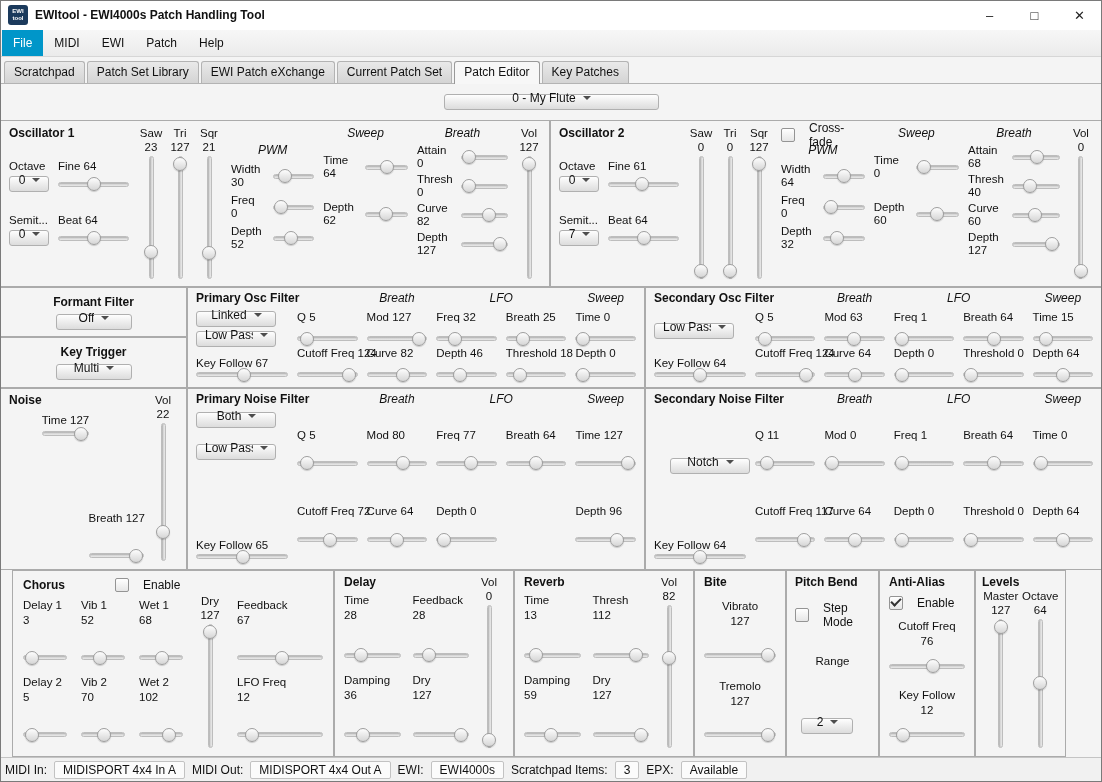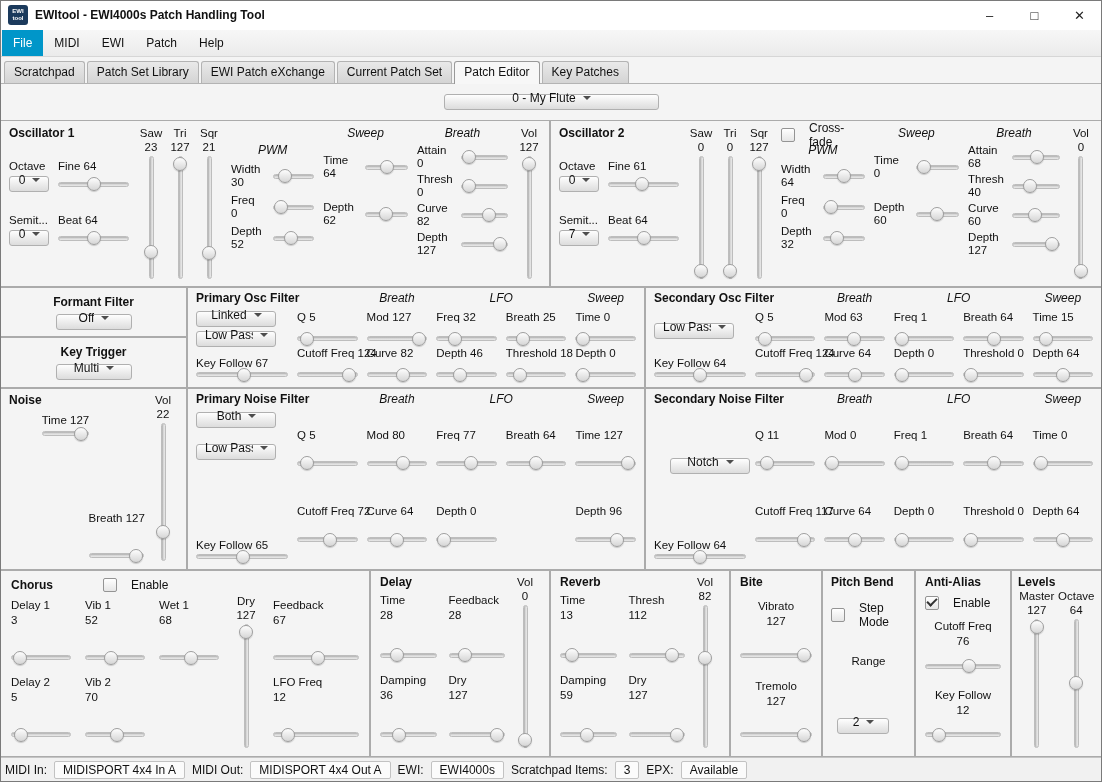--- a/index.html
+++ b/index.html
@@ -32,21 +32,21 @@
   .content{flex:1;display:flex;flex-direction:column;min-height:0;}
   .row{display:flex;flex:0 0 auto;}
   .rowA{height:167px;}
   .rowBC{height:283px;}
   .rowD{height:187px;}
   .panel{background:#f4f4f4;border:1px solid #ababab;overflow:hidden;}
   #osc1{width:550px;} #osc2{width:552px;}
   .leftcol{width:187px;display:flex;flex-direction:column;}
   #formant{height:50px;} #keytrigger{height:51px;} #noise{height:182px;}
   .filters{width:915px;display:grid;grid-template-columns:458px 457px;grid-template-rows:101px 182px;}
-  #chorus{width:370px;} #delay{width:180px;} #reverb{width:180px;}
+  #chorus{width:322px;margin-left:12px;} #delay{width:180px;} #reverb{width:180px;}
   #bite{width:92px;} #pitchbend{width:93px;} #antialias{width:96px;} #levels{width:91px;}
 
   .panel-title{font-weight:bold;font-size:12px;white-space:nowrap;}
   .col-header{font-style:italic;text-align:center;font-size:12px;height:15px;flex:0 0 auto;white-space:nowrap;}
 
   
   .htrack{position:relative;height:5px;background:linear-gradient(#c9c9c9,#e9e9e9);border:1px solid #bdbdbd;border-radius:3px;box-shadow:inset 0 1px 1px rgba(0,0,0,.10);}
   .htrack .thumb{position:absolute;top:50%;margin-top:-7px;width:14px;height:14px;border-radius:50%;background:linear-gradient(#fdfdfd,#d6d6d6);border:1px solid #9e9e9e;box-shadow:0 1px 1px rgba(0,0,0,.18);}
   .vtrack{position:relative;width:5px;background:linear-gradient(90deg,#c9c9c9,#e9e9e9);border:1px solid #bdbdbd;border-radius:3px;box-shadow:inset 1px 0 1px rgba(0,0,0,.10);}
   .vtrack .thumb{position:absolute;left:50%;margin-left:-7px;width:14px;height:14px;border-radius:50%;background:linear-gradient(#fdfdfd,#d6d6d6);border:1px solid #9e9e9e;box-shadow:0 1px 1px rgba(0,0,0,.18);}
@@ -898,20 +898,27 @@
                   <div class="thumb" style="left: calc(3.93701% - 0.551181px);"></div>
                 </div>
               </div>
               <div class="hs-stack">
                 <div class="s-name">Vib 2</div>
                 <div class="s-val">70</div>
                 <div class="htrack">
                   <div class="thumb" style="left: calc(55.1181% - 7.71654px);"></div>
                 </div>
               </div>
+              <div class="hs-stack">
+                <div class="s-name">Wet 2</div>
+                <div class="s-val">102</div>
+                <div class="htrack">
+                  <div class="thumb" style="left: calc(80.315% - 11.2441px);"></div>
+                </div>
+              </div>
             </div>
             <div class="vs chorus-dry">
               <div class="s-name">Dry</div>
               <div class="s-val">127</div>
               <div class="vtrack">
                 <div class="thumb" style="bottom: calc(100% - 14px);"></div>
               </div>
             </div>
             <div class="chorus-right">
               <div class="hs-stack">

